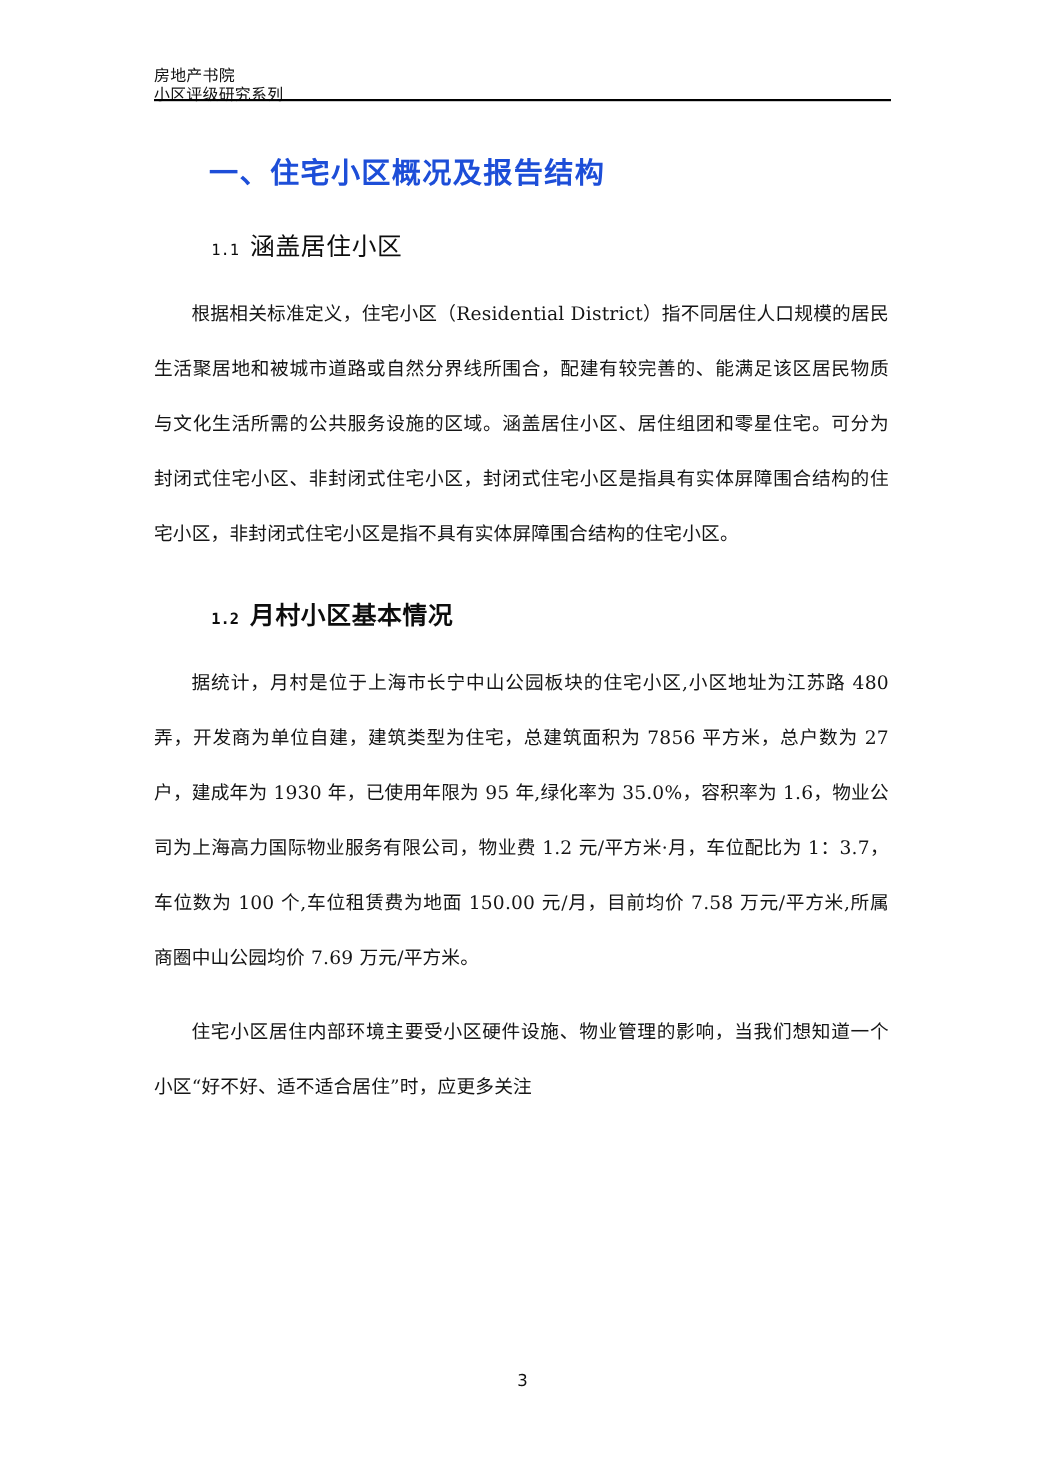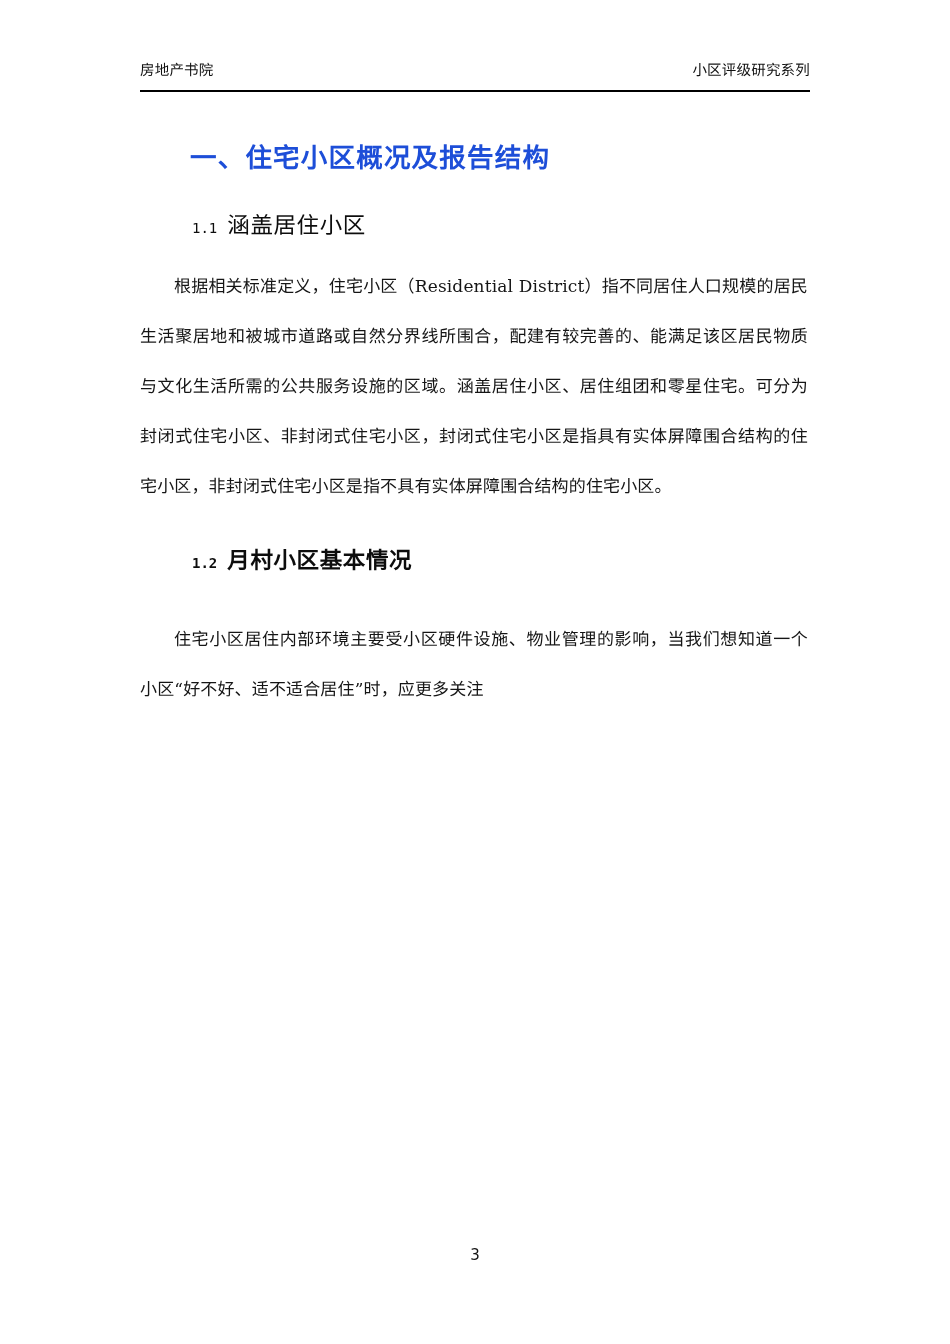--- a/index.html
+++ b/index.html
@@ -28,26 +28,27 @@
   }
 
   
   .page-header {
     position: absolute;
     left: 140px;
     top: 62px;
     width: 670px;
     display: flex;
     justify-content: space-between;
-    align-items: flex-end;
+    align-items: flex-start;
     font-family: "DejaVu Sans", "Liberation Sans", sans-serif;
     font-size: 14.5px;
     line-height: 1.2;
     color: #111111;
     letter-spacing: 0.2px;
+    flex-direction: column;
   }
   .page-header .hdr-left,
   .page-header .hdr-right {
     white-space: nowrap;
   }
   .header-rule {
     position: absolute;
     left: 140px;
     top: 90px;
     width: 670px;
@@ -153,20 +154,21 @@
     <p class="body-text">根据相关标准定义，住宅小区（Residential District）指不同居住人口规模的居民生活聚居地和被城市道路或自然分界线所围合，配建有较完善的、能满足该区居民物质与文化生活所需的公共服务设施的区域。涵盖居住小区、居住组团和零星住宅。可分为封闭式住宅小区、非封闭式住宅小区，封闭式住宅小区是指具有实体屏障围合结构的住宅小区，非封闭式住宅小区是指不具有实体屏障围合结构的住宅小区。</p>
 
     <div class="gap-20"></div>
 
     <h2 class="section-title bold">
       <span class="num">1.2</span><span>月村小区基本情况</span>
     </h2>
 
     <div class="gap-4"></div>
 
+    <p class="body-text">据统计，月村是位于上海市长宁中山公园板块的住宅小区,小区地址为江苏路 480 弄，开发商为单位自建，建筑类型为住宅，总建筑面积为 7856 平方米，总户数为 27 户，建成年为 1930 年，已使用年限为 95 年,绿化率为 35.0%，容积率为 1.6，物业公司为上海高力国际物业服务有限公司，物业费 1.2 元/平方米·月，车位配比为 1：3.7，车位数为 100 个,车位租赁费为地面 150.00 元/月，目前均价 7.58 万元/平方米,所属商圈中山公园均价 7.69 万元/平方米。</p>
 
     <div class="gap-14"></div>
 
 
     <div class="gap-4"></div>
 
     <p class="body-text">住宅小区居住内部环境主要受小区硬件设施、物业管理的影响，当我们想知道一个小区“好不好、适不适合居住”时，应更多关注</p>
 
   </div>
 

